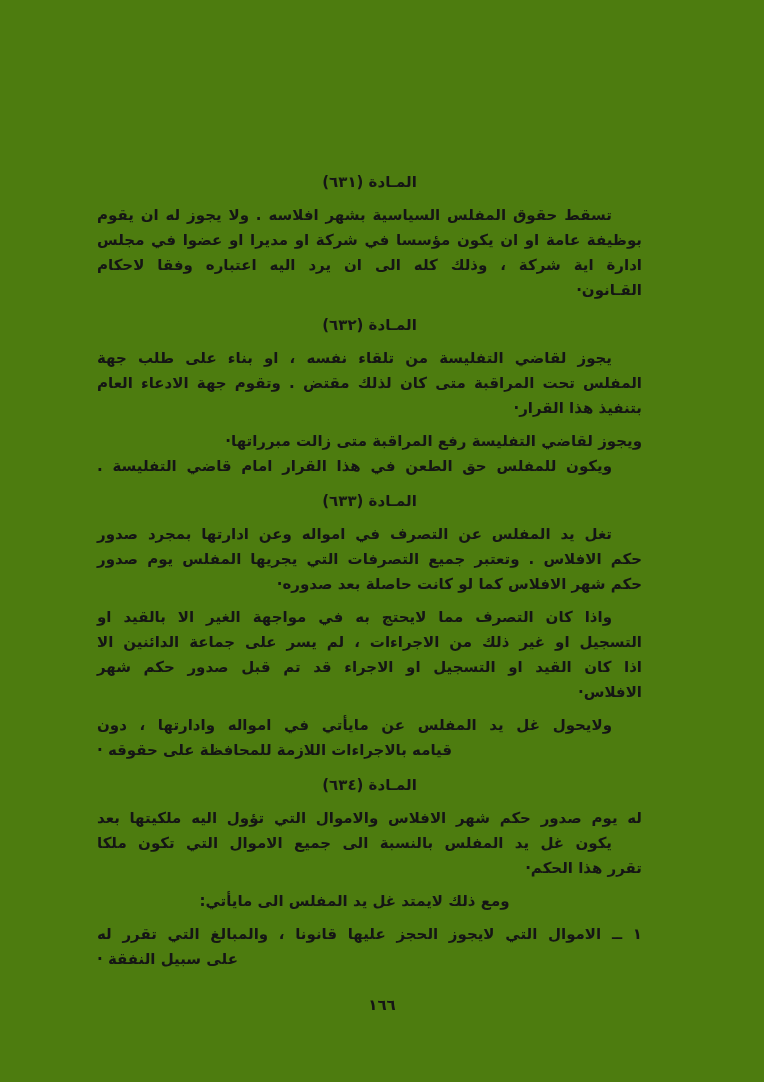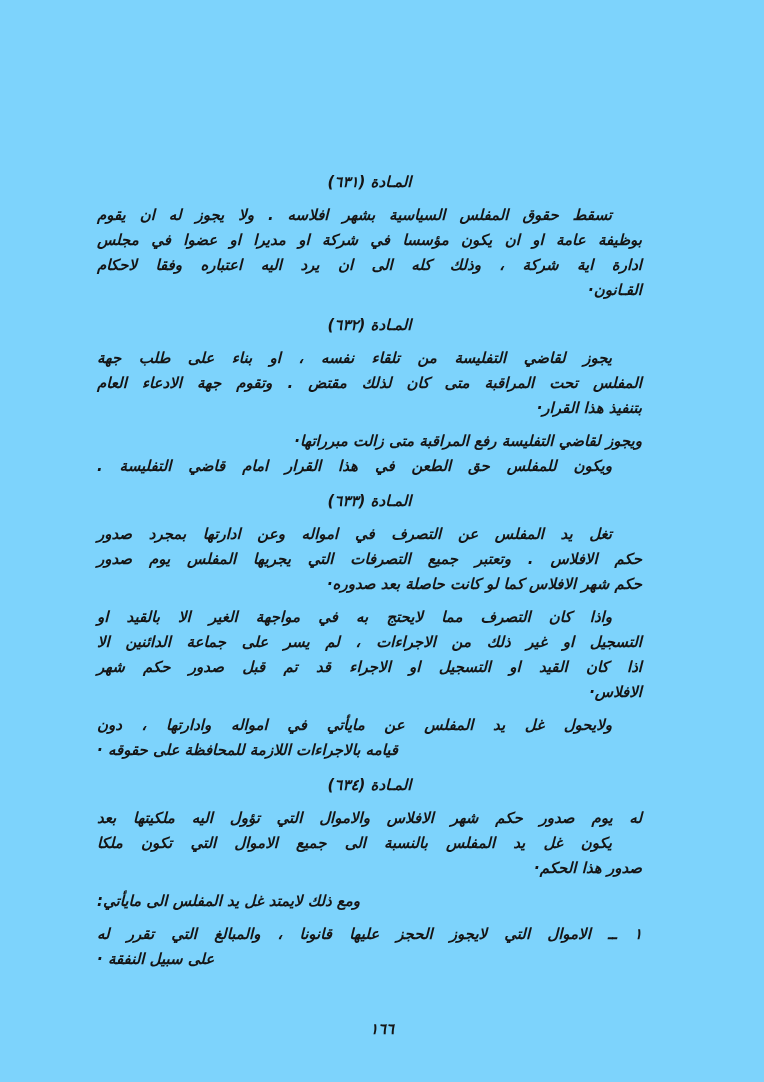--- a/index.html
+++ b/index.html
@@ -11,22 +11,21 @@
     position: relative;
     width: 764px;
     height: 1082px;
     overflow: hidden;
     font-family: "DejaVu Sans", sans-serif;
     color: #151515;
   }
   .sheet {
     position: absolute;
     inset: 0;
-    background: #7dd3fc;
-    font-style: italic;
+    background: #4d7c0f;
   }
   .content {
     position: absolute;
     top: 170px;
     right: 114px;
     width: 561px;
     direction: rtl;
     font-size: 15px;
     font-weight: 700;
     line-height: 25px;
@@ -46,29 +45,29 @@
     text-align-last: justify;
   }
   .line.mid {
     text-align: justify;
     text-align-last: justify;
   }
   .line.last {
   }
   .line.first-last {
     padding-right: 30px;
-    text-align: left;
+    text-align: center;
   }
   .line.last-ind {
     margin-right: 145px;
     text-align: left;
   }
   .page-number {
     position: absolute;
-    top: 1020px;
+    top: 996px;
     left: 0;
     width: 764px;
     text-align: center;
     font-size: 15px;
     font-weight: 700;
     direction: rtl;
   }
 </style>
 </head>
 <body>
@@ -112,21 +111,21 @@
         <div class="paragraph">
           <div class="line first">ولايحول غل يد المفلس عن مايأتي في امواله وادارتها ، دون</div>
           <div class="line last-ind">قيامه بالاجراءات اللازمة للمحافظة على حقوقه ·</div>
         </div>
       </div>
       <div class="article">
         <div class="article-heading">المـادة (٦٣٤)</div>
         <div class="paragraph">
           <div class="line mid">له يوم صدور حكم شهر الافلاس والاموال التي تؤول اليه ملكيتها بعد</div>
           <div class="line first">يكون غل يد المفلس بالنسبة الى جميع الاموال التي تكون ملكا</div>
-          <div class="line last">صدور هذا الحكم·</div>
+          <div class="line last">تقرر هذا الحكم·</div>
         </div>
         <div class="paragraph">
           <div class="line first-last">ومع ذلك لايمتد غل يد المفلس الى مايأتي:</div>
         </div>
         <div class="paragraph">
           <div class="line mid">١ ــ الاموال التي لايجوز الحجز عليها قانونا ، والمبالغ التي تقرر له</div>
           <div class="line last-ind">على سبيل النفقة ·</div>
         </div>
       </div>
     </div>

